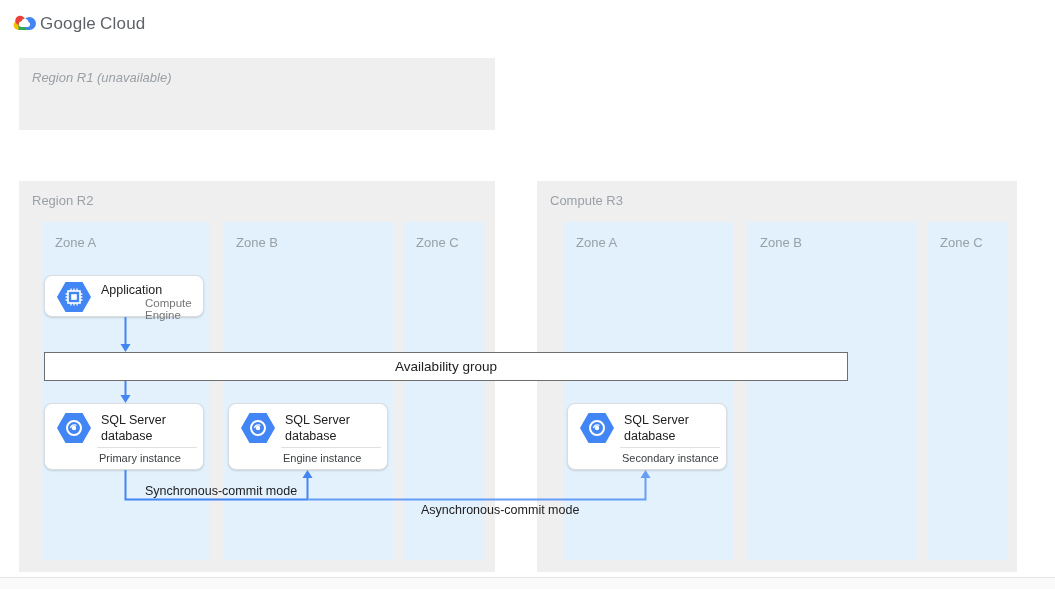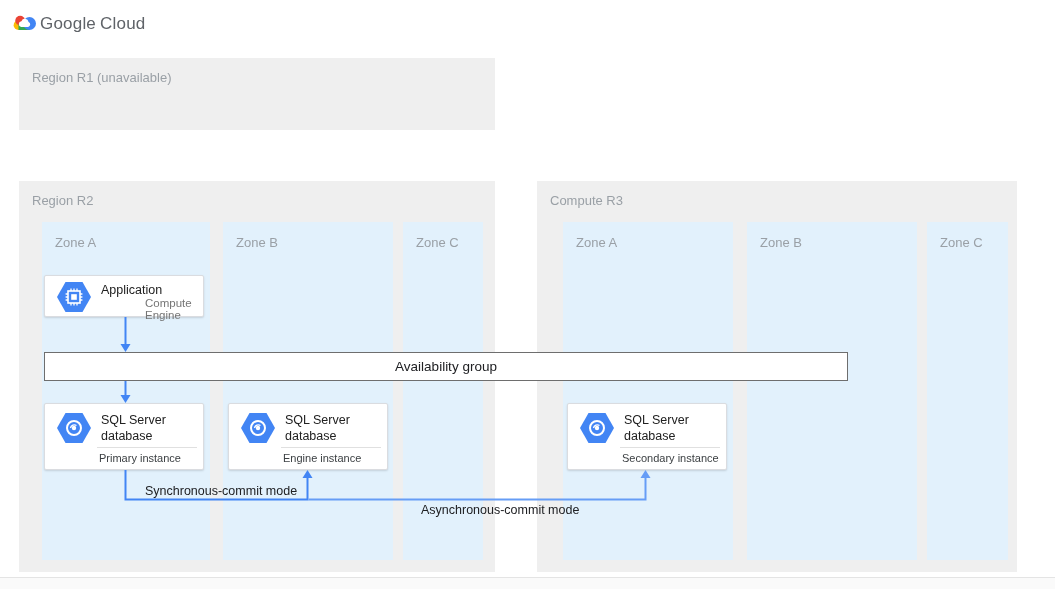--- a/index.html
+++ b/index.html
@@ -13,21 +13,21 @@
   .logo-text .g{font-weight:500;color:#5f6368;}
   .logo-text .c{font-weight:400;color:#5f6368;margin-left:4px;}
 
   
   .region{position:absolute;background:#efefef;}
   .region-label{position:absolute;left:13px;top:12px;font-size:13px;color:#9aa0a6;}
   .zone{position:absolute;background:#e2f1fc;}
   .zone-label{position:absolute;left:13px;top:13px;font-size:13px;color:#9aa0a6;}
 
   
-  .card{position:absolute;background:#ffffff;border:1px solid #dadce0;border-radius:2px;
+  .card{position:absolute;background:#ffffff;border:1px solid #dadce0;border-radius:8px;
         box-shadow:0 1px 2px rgba(60,64,67,.18);box-sizing:border-box;z-index:4;}
   .hex{position:absolute;left:12px;width:34px;height:30px;}
   .card-title{position:absolute;left:56px;font-size:12.5px;font-weight:500;color:#212121;line-height:1.25;width:96px;}
   .card-sub{position:absolute;left:56px;font-size:11.5px;color:#757575;margin-left:44px;}
   .card-divider{position:absolute;left:52px;right:6px;height:1px;background:#e0e0e0;}
   .card-instance{position:absolute;left:54px;font-size:11px;color:#3c4043;}
 
   
   .avail-bar{position:absolute;left:44px;top:352px;width:804px;height:29px;background:#ffffff;
              border:1.5px solid #6e6e6e;box-sizing:border-box;display:flex;align-items:center;
@@ -56,21 +56,21 @@
       <rect x="8" y="13" width="14" height="7" fill="#34a853"></rect>
       <circle cx="21.5" cy="12" r="8" fill="#4285f4"></circle>
       <rect x="0" y="20" width="32" height="4" fill="#ffffff"></rect>
       <path fill="#ffffff" d="M11.2,16.2 a3.6,3.6 0 0 1 0.4,-7.1 a4.6,4.6 0 0 1 8.8,1 a3.2,3.2 0 0 1 -0.5,6.1 z"></path>
     </svg>
     <div class="logo-text">
       <span class="g">Google</span><span class="c">Cloud</span>
     </div>
   </div>
 
-  <div class="region" style="left:19px;top:58px;width:476px;height:72px;">
+  <div class="region" style="left:19px;top:58px;width:476px;height:72px;font-style:italic;">
     <div class="region-label">Region R1 (unavailable)</div>
   </div>
 
   <div class="region" style="left:19px;top:181px;width:476px;height:391px;">
     <div class="region-label">Region R2</div>
   </div>
   <div class="zone" style="left:42px;top:222px;width:168px;height:338px;">
     <div class="zone-label">Zone A</div>
   </div>
   <div class="zone" style="left:223px;top:222px;width:170px;height:338px;">

